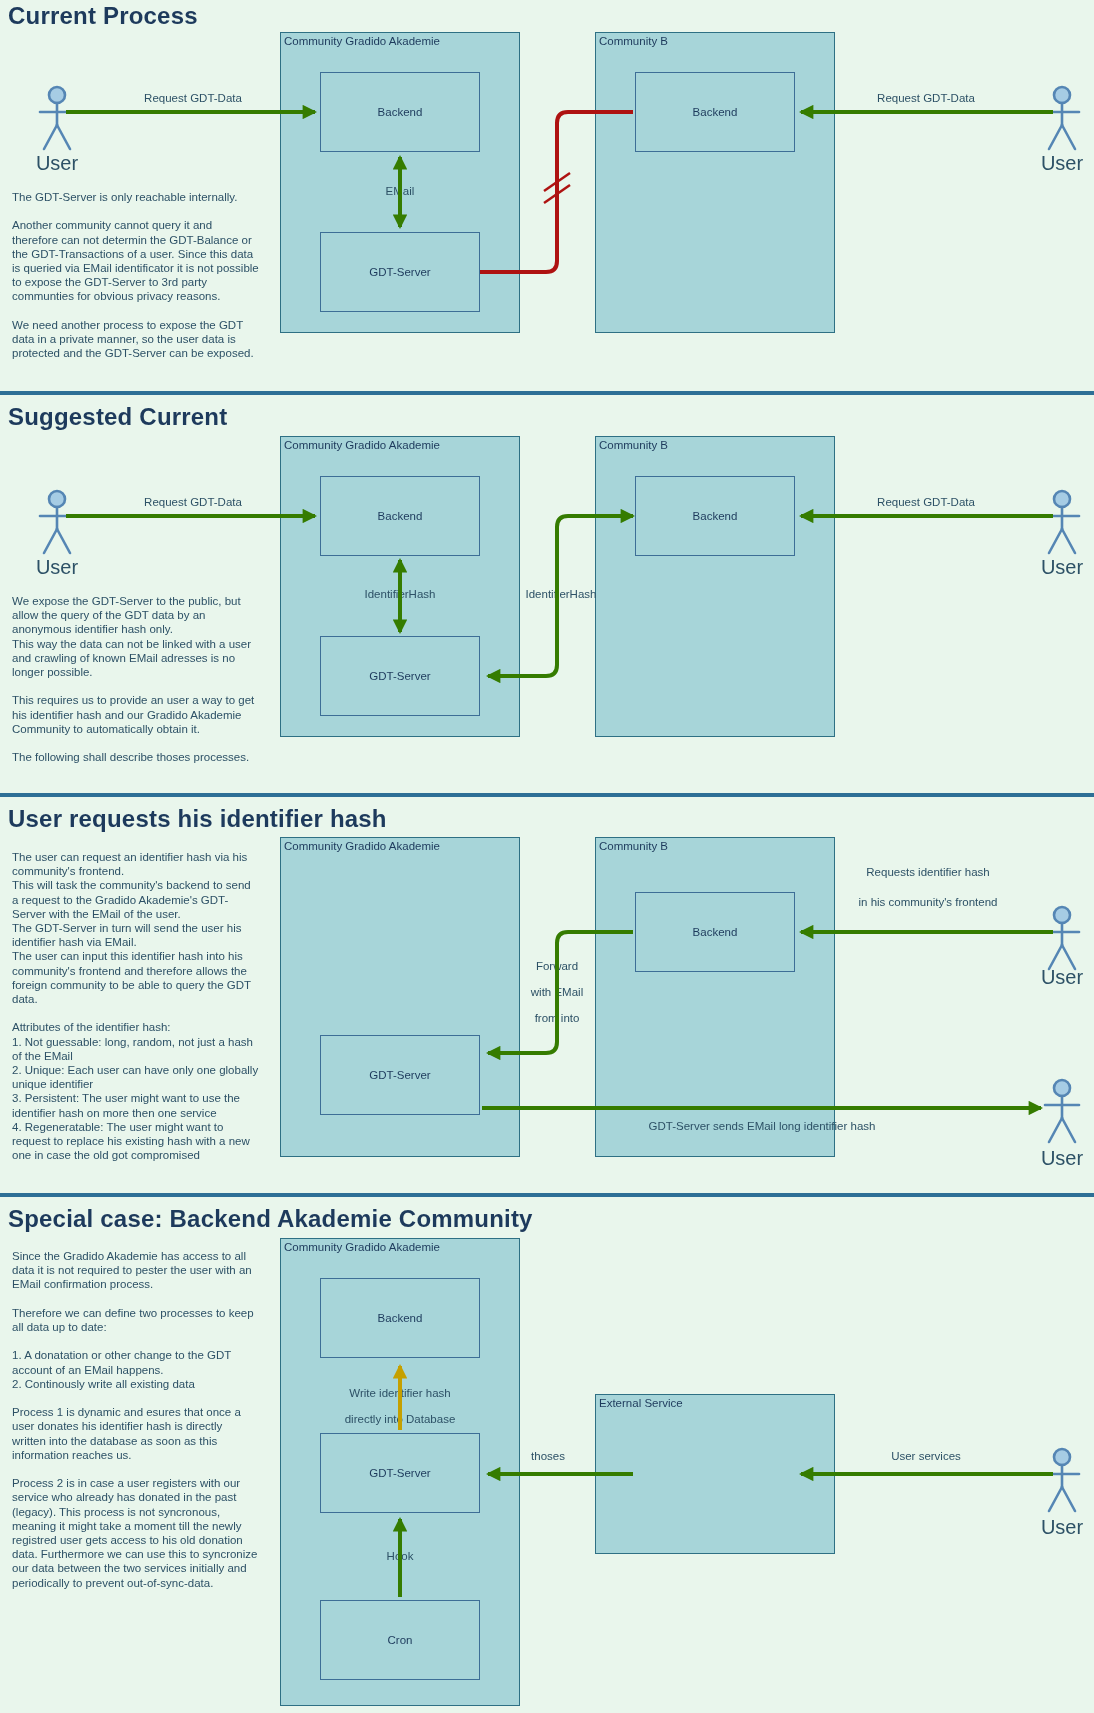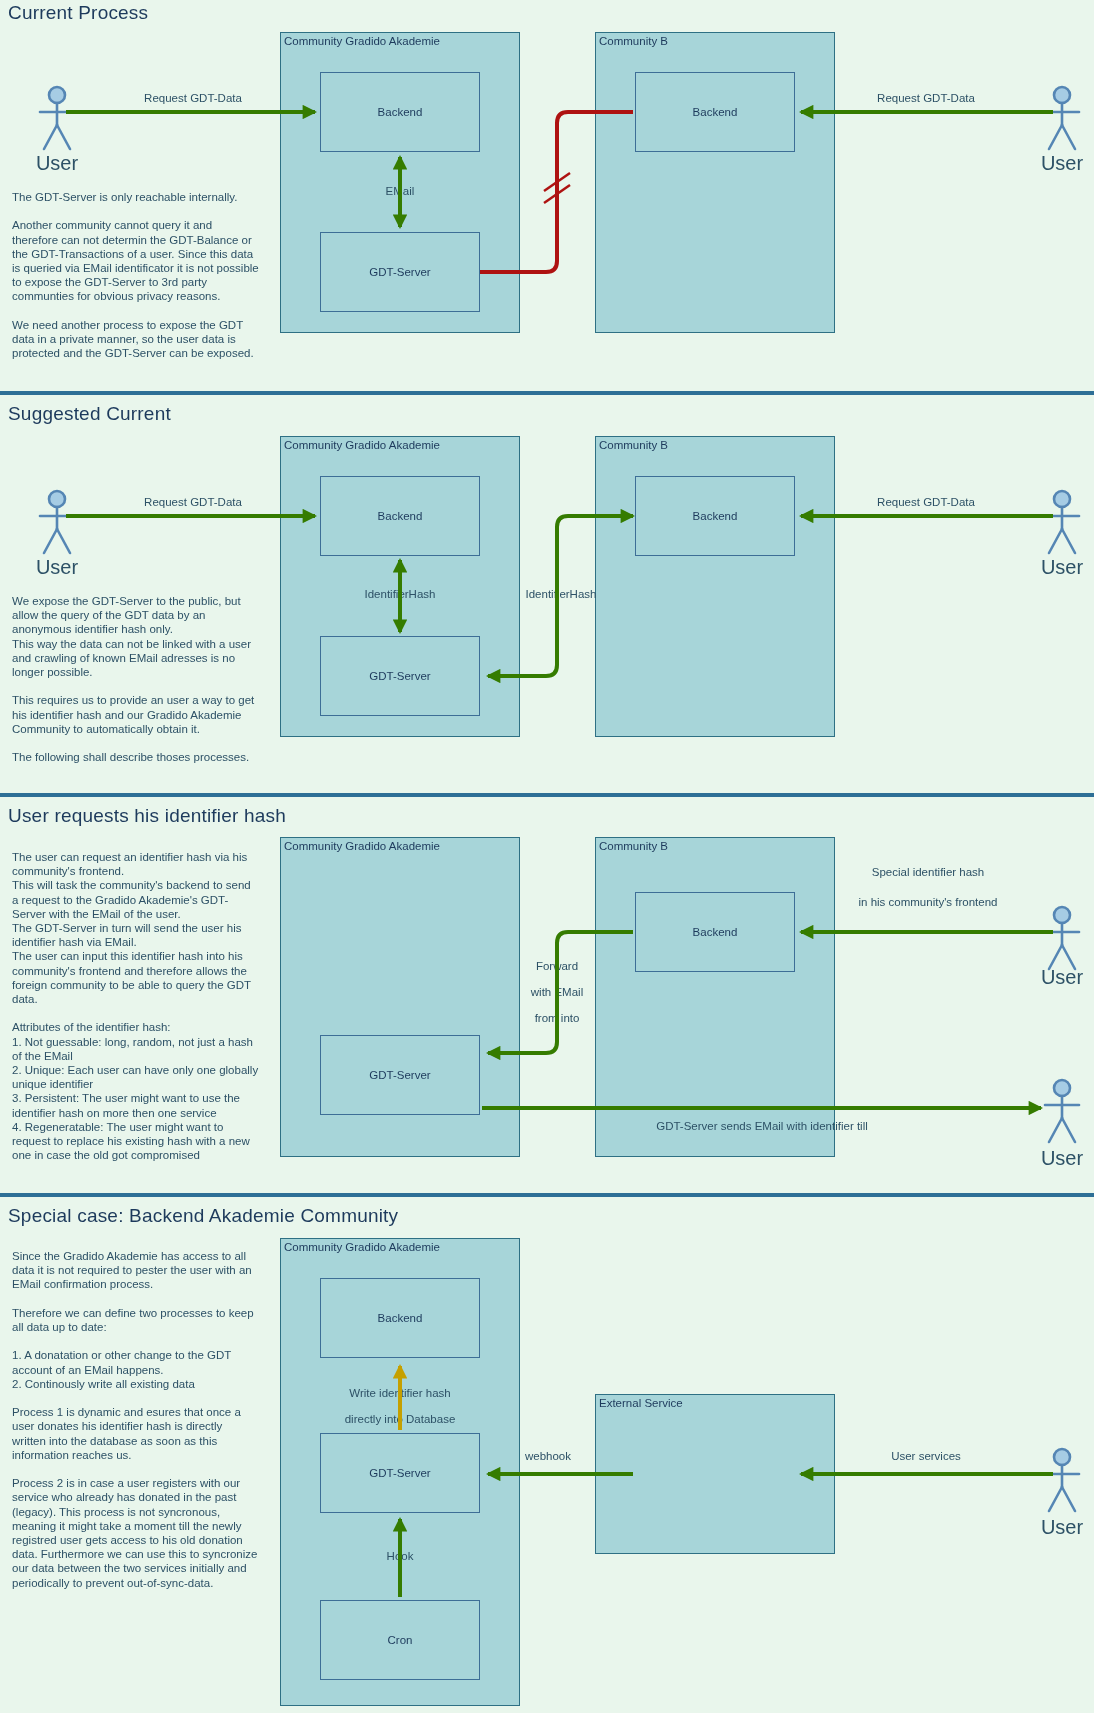--- a/index.html
+++ b/index.html
@@ -4,21 +4,21 @@
 <style>
   :root{
     --bg:#e9f6ec; --title:#1d3a5c; --body:#2d5166;
     --green:#357c00; --red:#ae1211; --yellow:#c5a000;
     --fill:#a7d5d9; --cborder:#2e7084; --bborder:#3d6e96;
     --divider:#2e6f96; --actor:#5586b4; --actorhead:#a6cce4;
   }
   html,body{margin:0;padding:0;}
   body{background:var(--bg);font-family:"Liberation Sans",sans-serif;}
   #canvas{position:relative;width:1094px;height:1713px;background:var(--bg);overflow:hidden;}
-  .sec-title{position:absolute;left:8px;font-size:19px;font-weight:normal;color:var(--title);letter-spacing:.2px;}
+  .sec-title{position:absolute;left:8px;font-size:24px;font-weight:bold;color:var(--title);letter-spacing:.2px;}
   .divider{position:absolute;left:0;width:1094px;height:4px;background:var(--divider);}
   .container{position:absolute;background:var(--fill);border:1.5px solid var(--cborder);box-sizing:border-box;}
   .container-label{position:absolute;left:3px;top:2px;font-size:11.5px;color:var(--title);}
   .node{position:absolute;width:160px;height:80px;background:var(--fill);border:1px solid var(--bborder);box-sizing:border-box;display:flex;align-items:center;justify-content:center;font-size:11.5px;color:var(--title);}
   .para{position:absolute;left:12px;font-size:11.5px;line-height:14.2px;color:var(--body);white-space:pre;}
   .lbl{position:absolute;font-size:11.5px;color:var(--body);transform:translateX(-50%);white-space:nowrap;}
   .user-label{position:absolute;font-size:20px;color:var(--body);transform:translateX(-50%);}
   .actor{position:absolute;width:44px;height:66px;}
   .actor line,.actor circle{stroke:var(--actor);stroke-width:2.6;stroke-linecap:round;}
   .actor circle{fill:var(--actorhead);}
@@ -153,26 +153,26 @@
   <svg class="actor" style="left:1040px;top:1078px" viewBox="0 0 44 66">
       <circle cx="22" cy="10" r="8"></circle>
       <line x1="22" y1="18" x2="22" y2="40"></line>
       <line x1="5" y1="27" x2="39" y2="27"></line>
       <line x1="22" y1="40" x2="9" y2="64"></line>
       <line x1="22" y1="40" x2="35" y2="64"></line>
     </svg>
   <div class="user-label" style="left:1062px;top:966px">User</div>
   <div class="user-label" style="left:1062px;top:1147px">User</div>
 
-  <div class="lbl" style="left:928px;top:866px">Special identifier hash</div>
+  <div class="lbl" style="left:928px;top:866px">Requests identifier hash</div>
   <div class="lbl" style="left:928px;top:896px">in his community's frontend</div>
   <div class="lbl" style="left:557px;top:960px">Forward</div>
   <div class="lbl" style="left:557px;top:986px">with EMail</div>
   <div class="lbl" style="left:557px;top:1012px">from into</div>
-  <div class="lbl" style="left:762px;top:1120px">GDT-Server sends EMail with identifier till</div>
+  <div class="lbl" style="left:762px;top:1120px">GDT-Server sends EMail long identifier hash</div>
 
   <div class="para" style="top:850px">The user can request an identifier hash via his
 community's frontend.
 This will task the community's backend to send
 a request to the Gradido Akademie's GDT-
 Server with the EMail of the user.
 The GDT-Server in turn will send the user his
 identifier hash via EMail.
 The user can input this identifier hash into his
 community's frontend and therefore allows the
@@ -209,21 +209,21 @@
       <line x1="22" y1="18" x2="22" y2="40"></line>
       <line x1="5" y1="27" x2="39" y2="27"></line>
       <line x1="22" y1="40" x2="9" y2="64"></line>
       <line x1="22" y1="40" x2="35" y2="64"></line>
     </svg>
   <div class="user-label" style="left:1062px;top:1516px">User</div>
 
   <div class="lbl" style="left:400px;top:1387px">Write identifier hash</div>
   <div class="lbl" style="left:400px;top:1413px">directly into Database</div>
   <div class="lbl" style="left:400px;top:1550px">Hook</div>
-  <div class="lbl" style="left:548px;top:1450px">webhook</div>
+  <div class="lbl" style="left:548px;top:1450px">thoses</div>
   <div class="lbl" style="left:926px;top:1450px">User services</div>
 
   <div class="para" style="top:1249px">Since the Gradido Akademie has access to all
 data it is not required to pester the user with an
 EMail confirmation process.
 
 Therefore we can define two processes to keep
 all data up to date:
 
 1. A donatation or other change to the GDT

